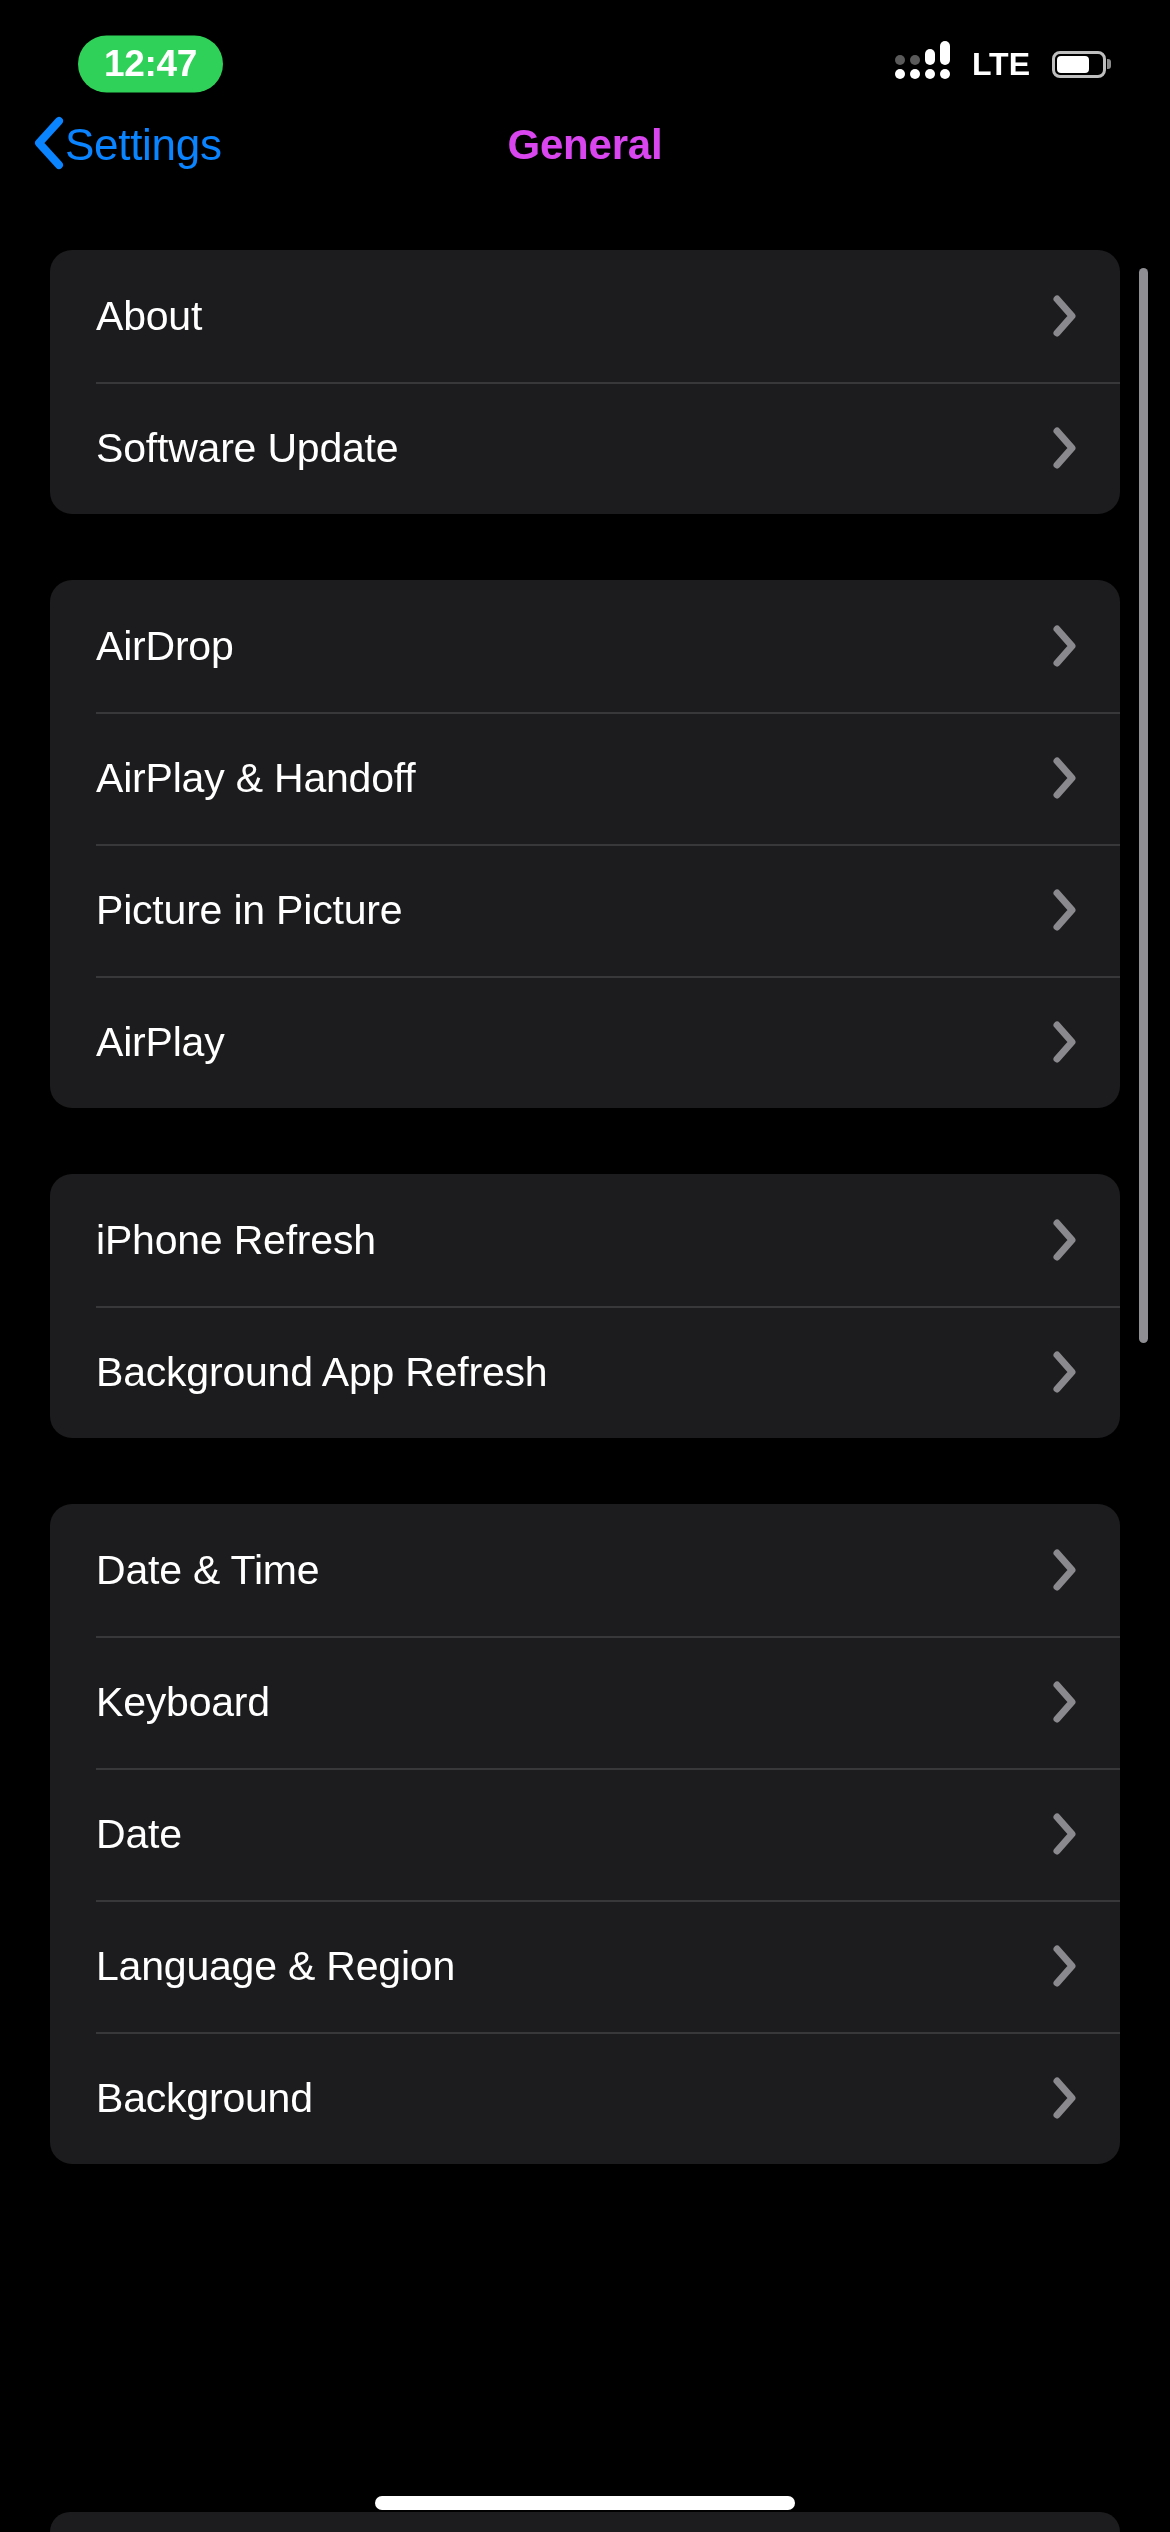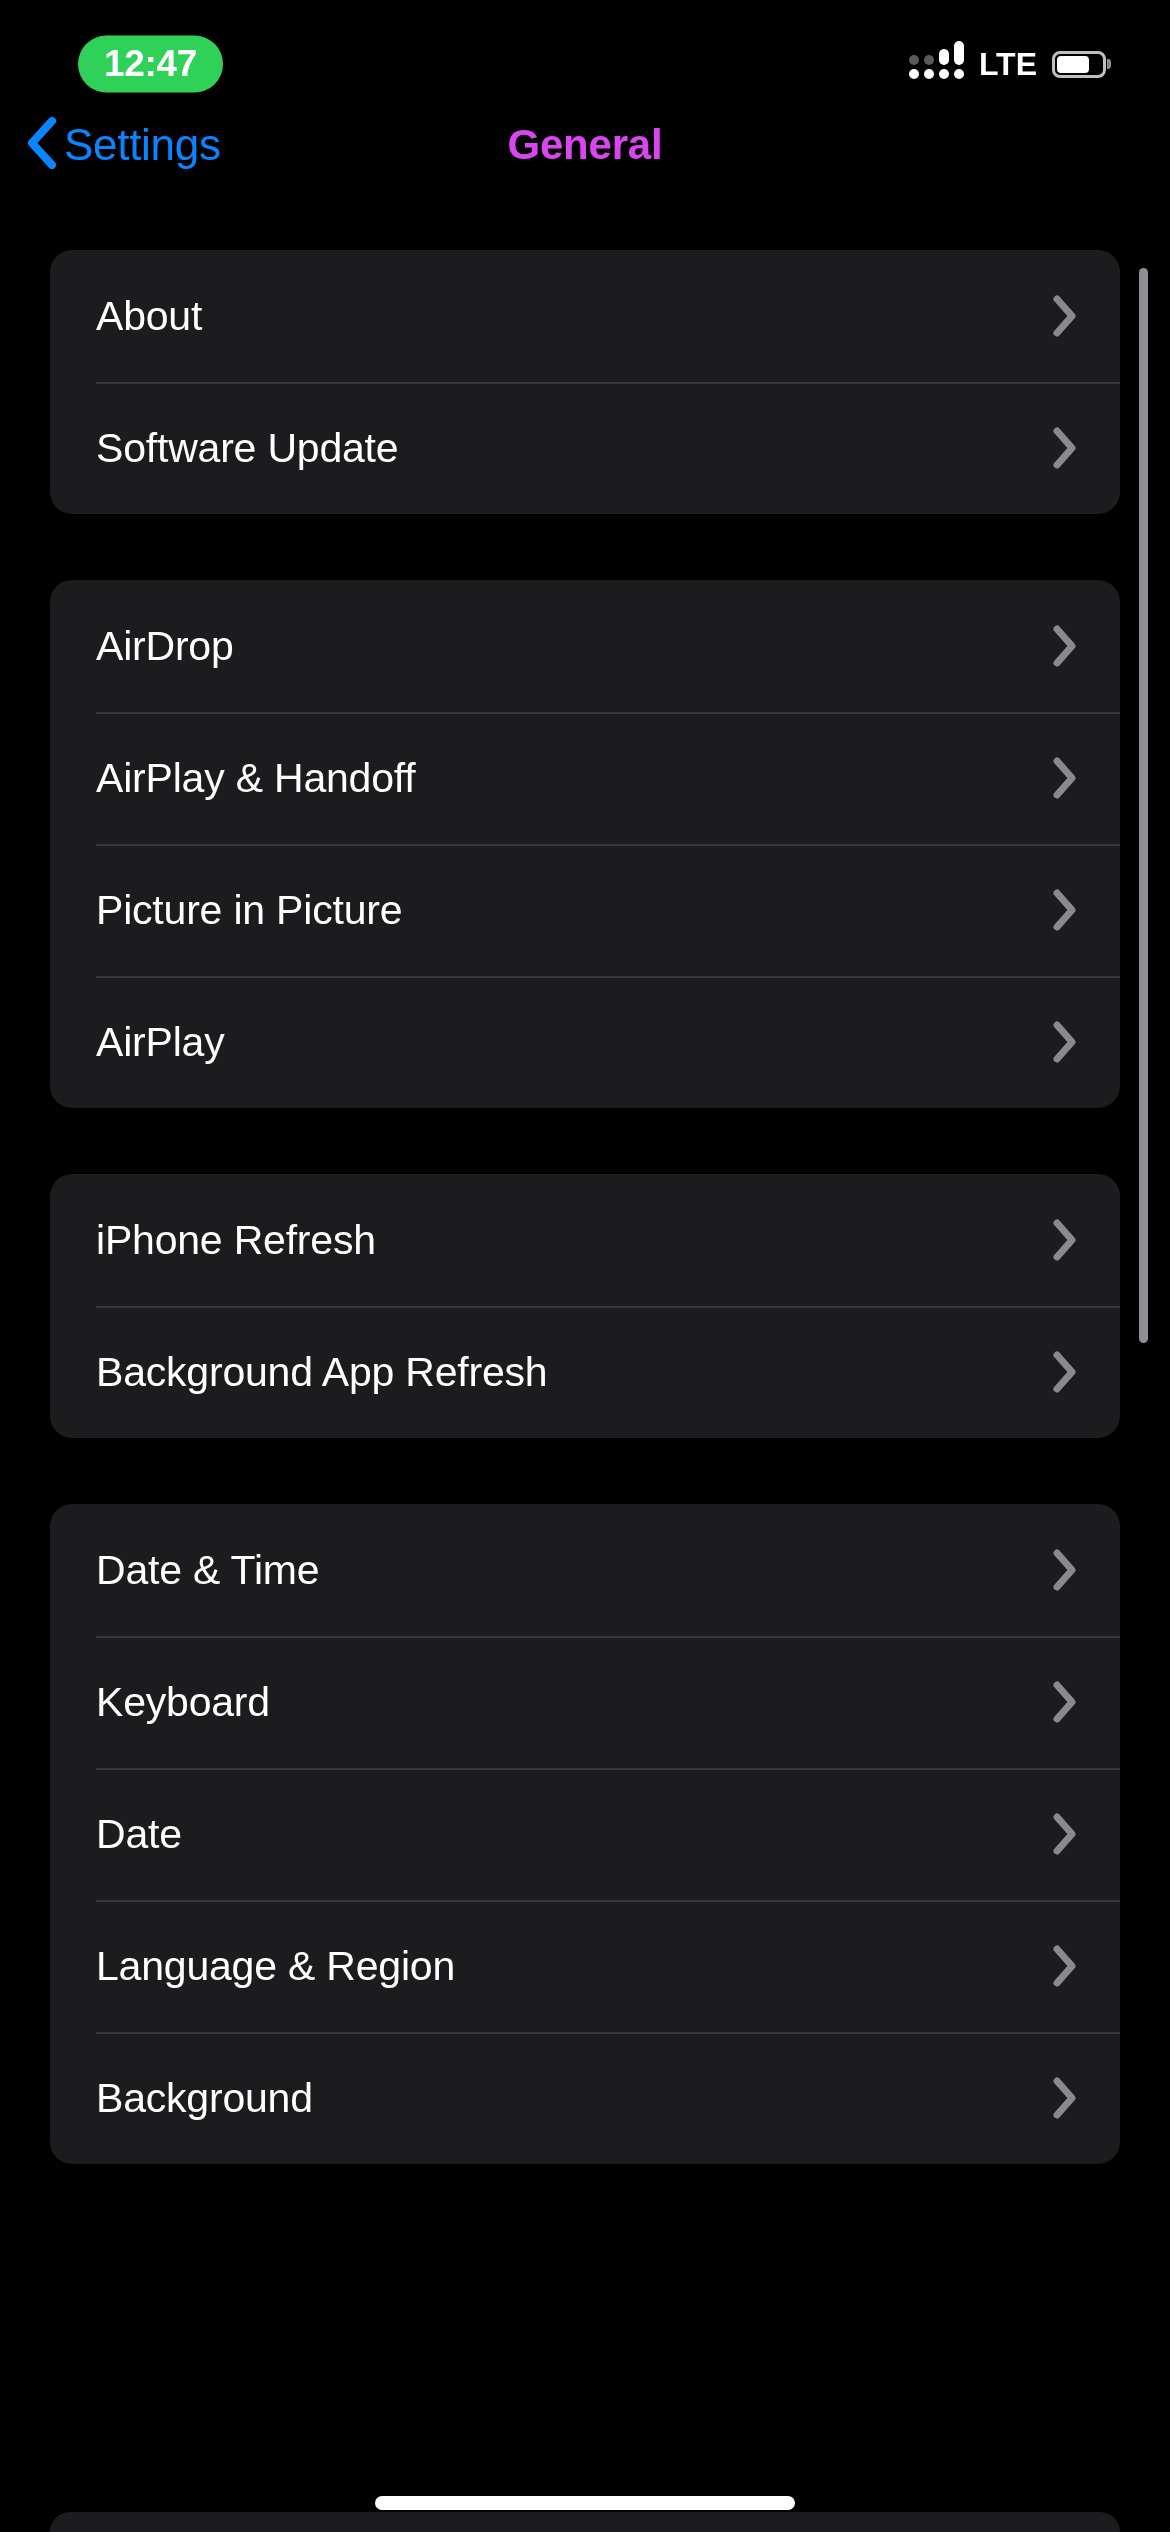--- a/index.html
+++ b/index.html
@@ -32,21 +32,21 @@
   #time-pill span {
     color:#ffffff;
     font-size:37px;
     font-weight:700;
     letter-spacing:-0.3px;
     line-height:1;
   }
   #status-right {
     position:absolute; right:64px; top:50%;
     transform:translateY(-50%);
-    display:flex; align-items:center; gap:15px;
+    display:flex; align-items:center; gap:22px;
   }
   
   .signal {
     display:flex; align-items:flex-end; gap:5px; height:30px;
   }
   .sig-col {
     display:flex; flex-direction:column-reverse; gap:4px;
   }
   .sig-dot {
     width:10px; height:10px; border-radius:50%;
@@ -81,23 +81,23 @@
     background:#fff;
     border-radius:4px;
   }
 
   
   #nav-bar {
     position:absolute; top:100px; left:0;
     width:1170px; height:90px;
   }
   #back-button {
-    position:absolute; left:24px; top:50%;
-    transform:translateY(-50%);
-    display:flex; align-items:center; gap:6px;
+    position:absolute; left:31px; top:50%;
+    transform:translateY(-50%);
+    display:flex; align-items:center; gap:0;
     cursor:pointer;
   }
   #back-chevron { display:block; }
   #back-label {
     color:#0A84FF; font-size:44px; line-height:1;
     letter-spacing:-0.3px;
   }
   #nav-title {
     position:absolute; left:0; top:50%;
     transform:translateY(-50%);

